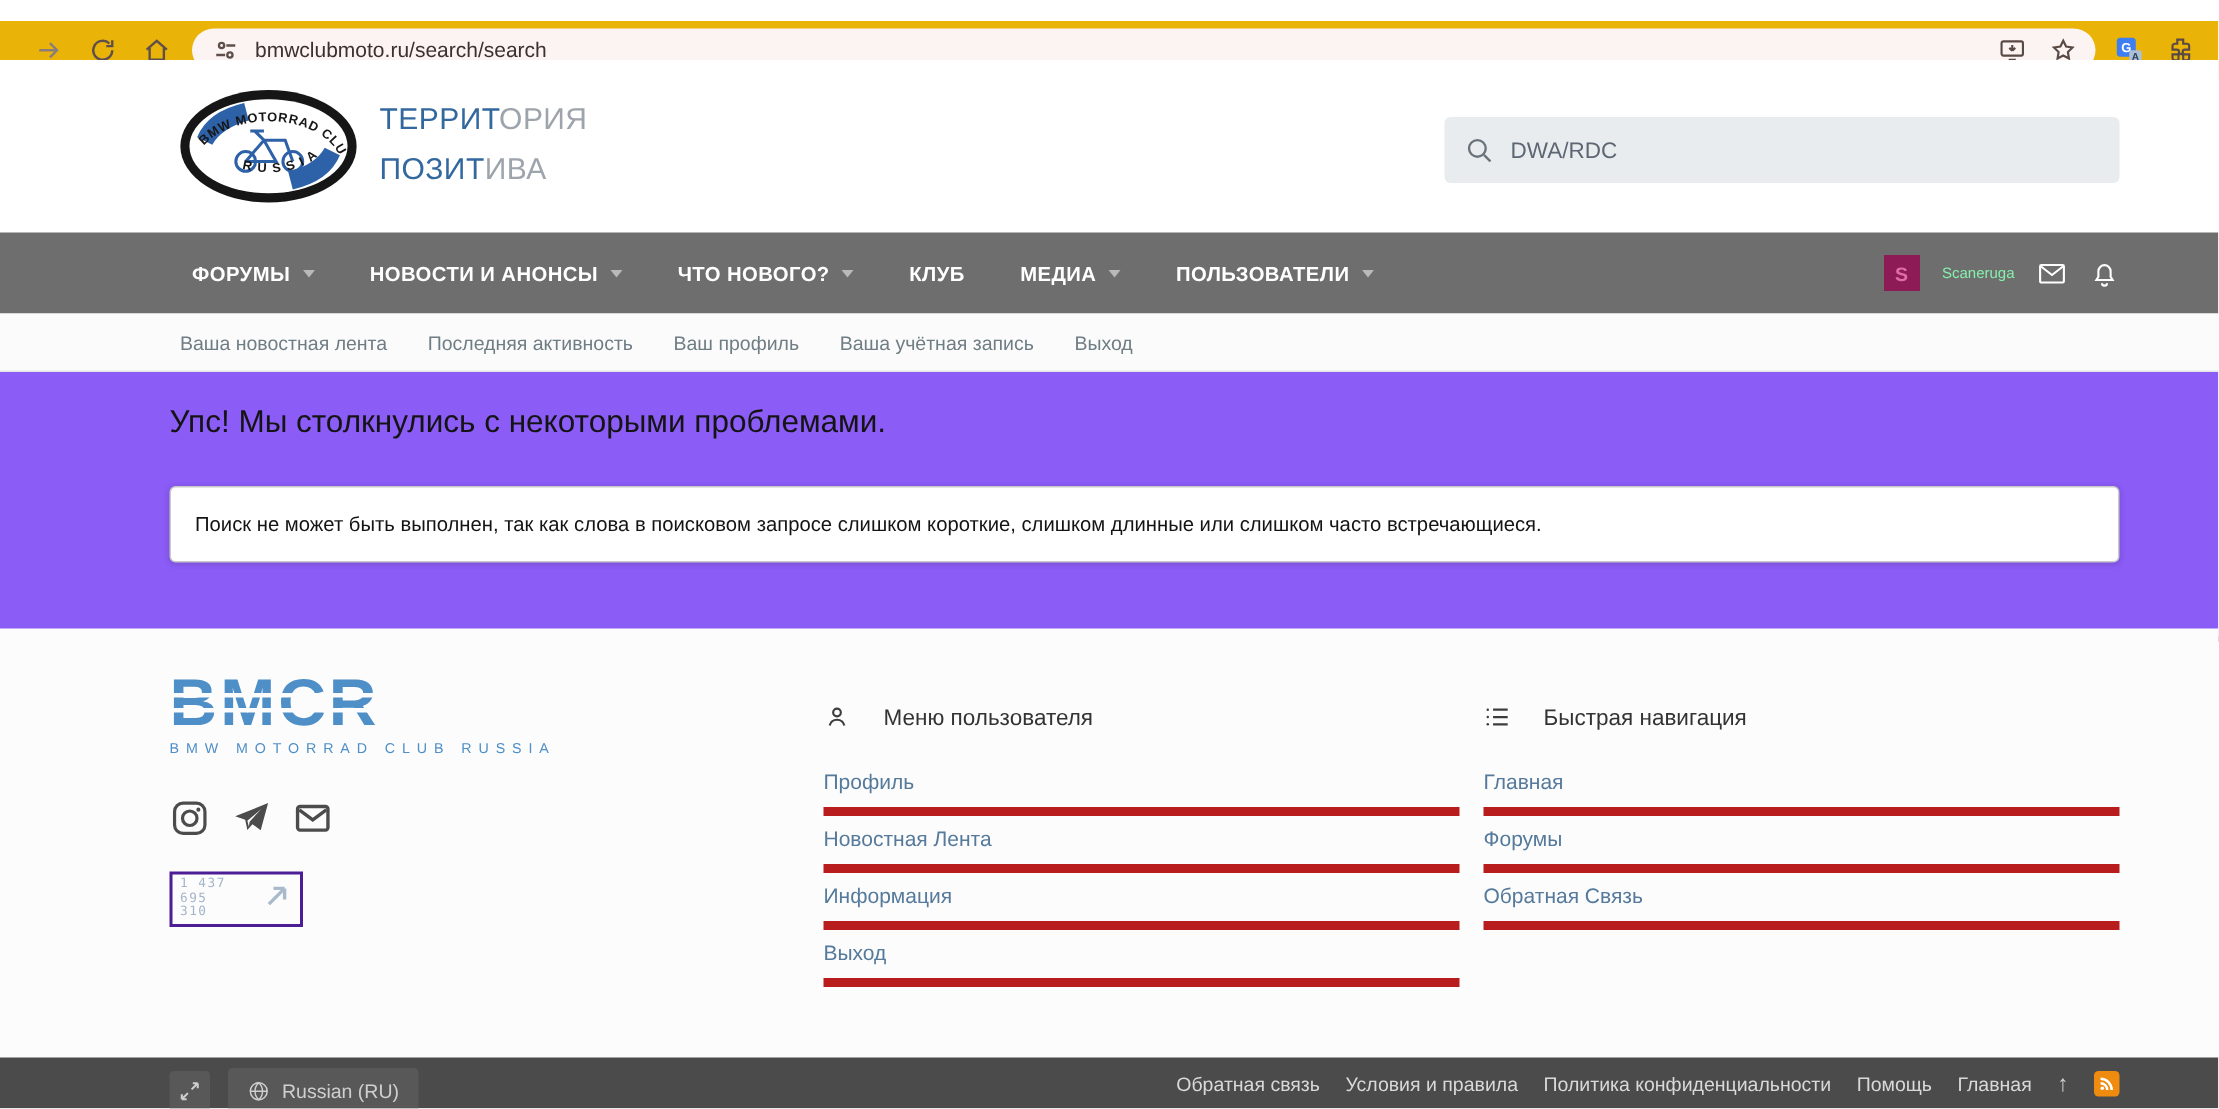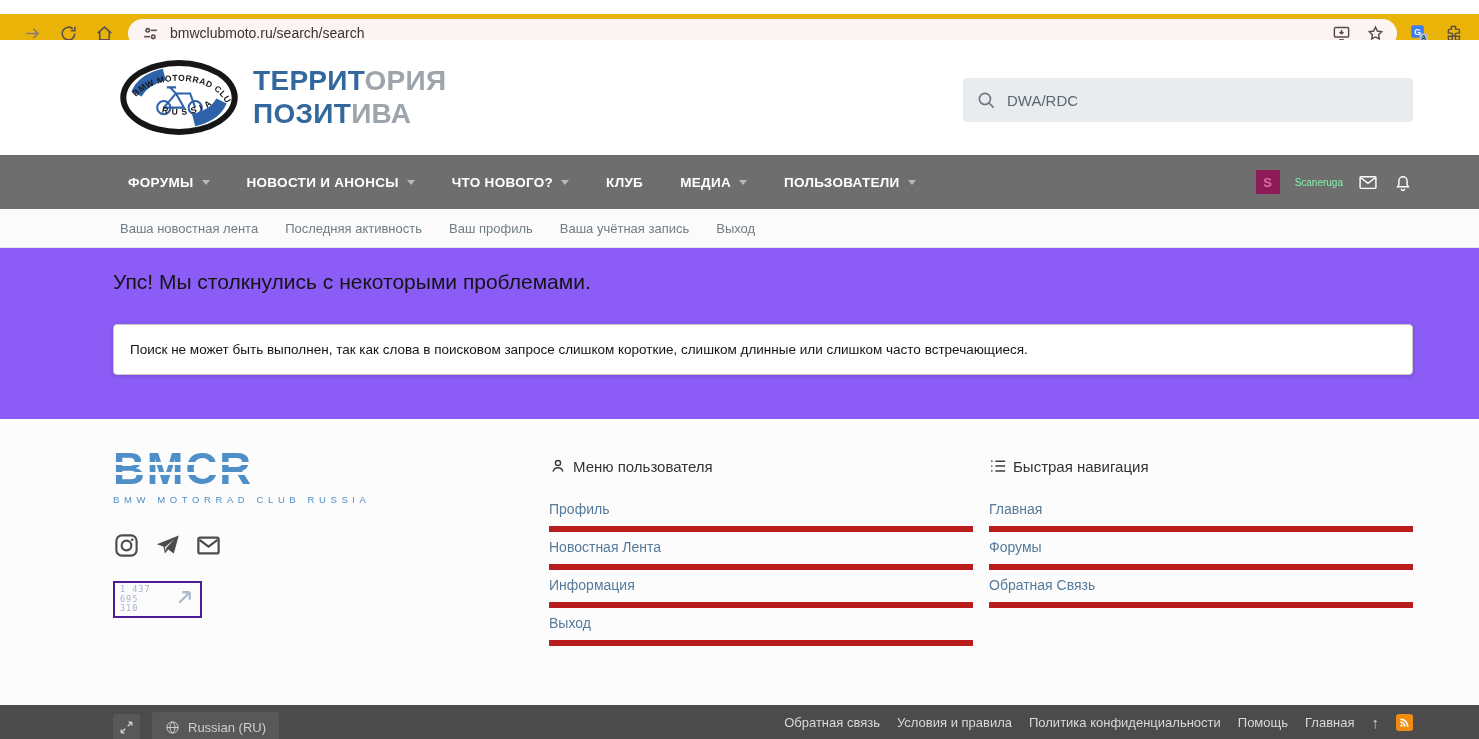--- a/index.html
+++ b/index.html
@@ -12,21 +12,21 @@
   .tb-icon { width:20px; height:20px; flex:0 0 auto; display:flex; align-items:center; justify-content:center; cursor:pointer; }
   .tb-icon svg { width:19px; height:19px; }
   .omnibox { height:29px; background:#fcf4f2; border-radius:15px; flex:1; margin:0 12px 0 14px;
              display:flex; align-items:center; padding:0 12px; }
   .omni-url { font-size:14px; color:#3b312e; margin-left:10px; white-space:nowrap; }
   .omni-spacer { flex:1; }
 
   
   .site-header { position:absolute; top:40px; left:0; right:0; height:115px; background:#fff; }
   .badge { position:absolute; left:118px; top:18px; width:122px; height:79px; cursor:pointer; }
-  .site-title { position:absolute; left:253px; top:24px; font-size:28px; font-weight:700;
+  .site-title { position:absolute; left:253px; top:24px; font-size:20px; font-weight:400;
                 line-height:33px; letter-spacing:0.3px; }
   .site-title .blue { color:#33689f; }
   .site-title .gray { color:#9da4ab; }
   .search-box { position:absolute; left:963px; top:38px; width:450px; height:44px; background:#e9ecef;
                 border-radius:4px; display:flex; align-items:center; padding:0 14px; }
   .search-box svg { width:19px; height:19px; flex:0 0 auto; }
   .search-box input { border:none; outline:none; background:transparent; font-size:15px; color:#5d6773;
                       margin-left:11px; width:100%; font-family:"Liberation Sans",sans-serif; }
 
   
@@ -67,21 +67,21 @@
   .social { width:27px; height:27px; cursor:pointer; }
   .social svg { width:27px; height:27px; }
   .counter { margin-top:22px; width:89px; height:37px; border:2px solid #4c1d95; display:flex;
              align-items:center; justify-content:space-between; padding:2px 5px; cursor:pointer; }
   .counter-nums { font-family:"DejaVu Sans Mono", monospace; font-size:8.5px; line-height:9.5px;
                   color:#a4b4c9; letter-spacing:1px; }
   .counter-arrow svg { width:21px; height:21px; }
 
   .f-col2 { position:absolute; left:549px; top:0; width:424px; }
   .f-col3 { position:absolute; left:989px; top:0; width:424px; }
-  .f-head { margin-top:38px; display:flex; align-items:center; gap:6px; color:#333; font-size:15px; }
+  .f-head { margin-top:50px; display:flex; align-items:center; gap:22px; color:#333; font-size:15px; }
   .f-head svg { width:18px; height:18px; }
   .f-links { margin-top:19px; list-style:none; }
   .f-link { height:38px; line-height:30px; border-bottom:6px solid #b91c1c; color:#567a9b;
             font-size:14px; cursor:pointer; }
 
   
   .bottombar { position:absolute; top:705px; left:0; right:0; height:34px; background:#4b4b4b; }
   .expand-btn { position:absolute; left:113px; top:9px; width:27px; height:27px; background:#585858;
                 border-radius:3px; display:flex; align-items:center; justify-content:center; cursor:pointer; }
   .expand-btn svg { width:15px; height:15px; }

